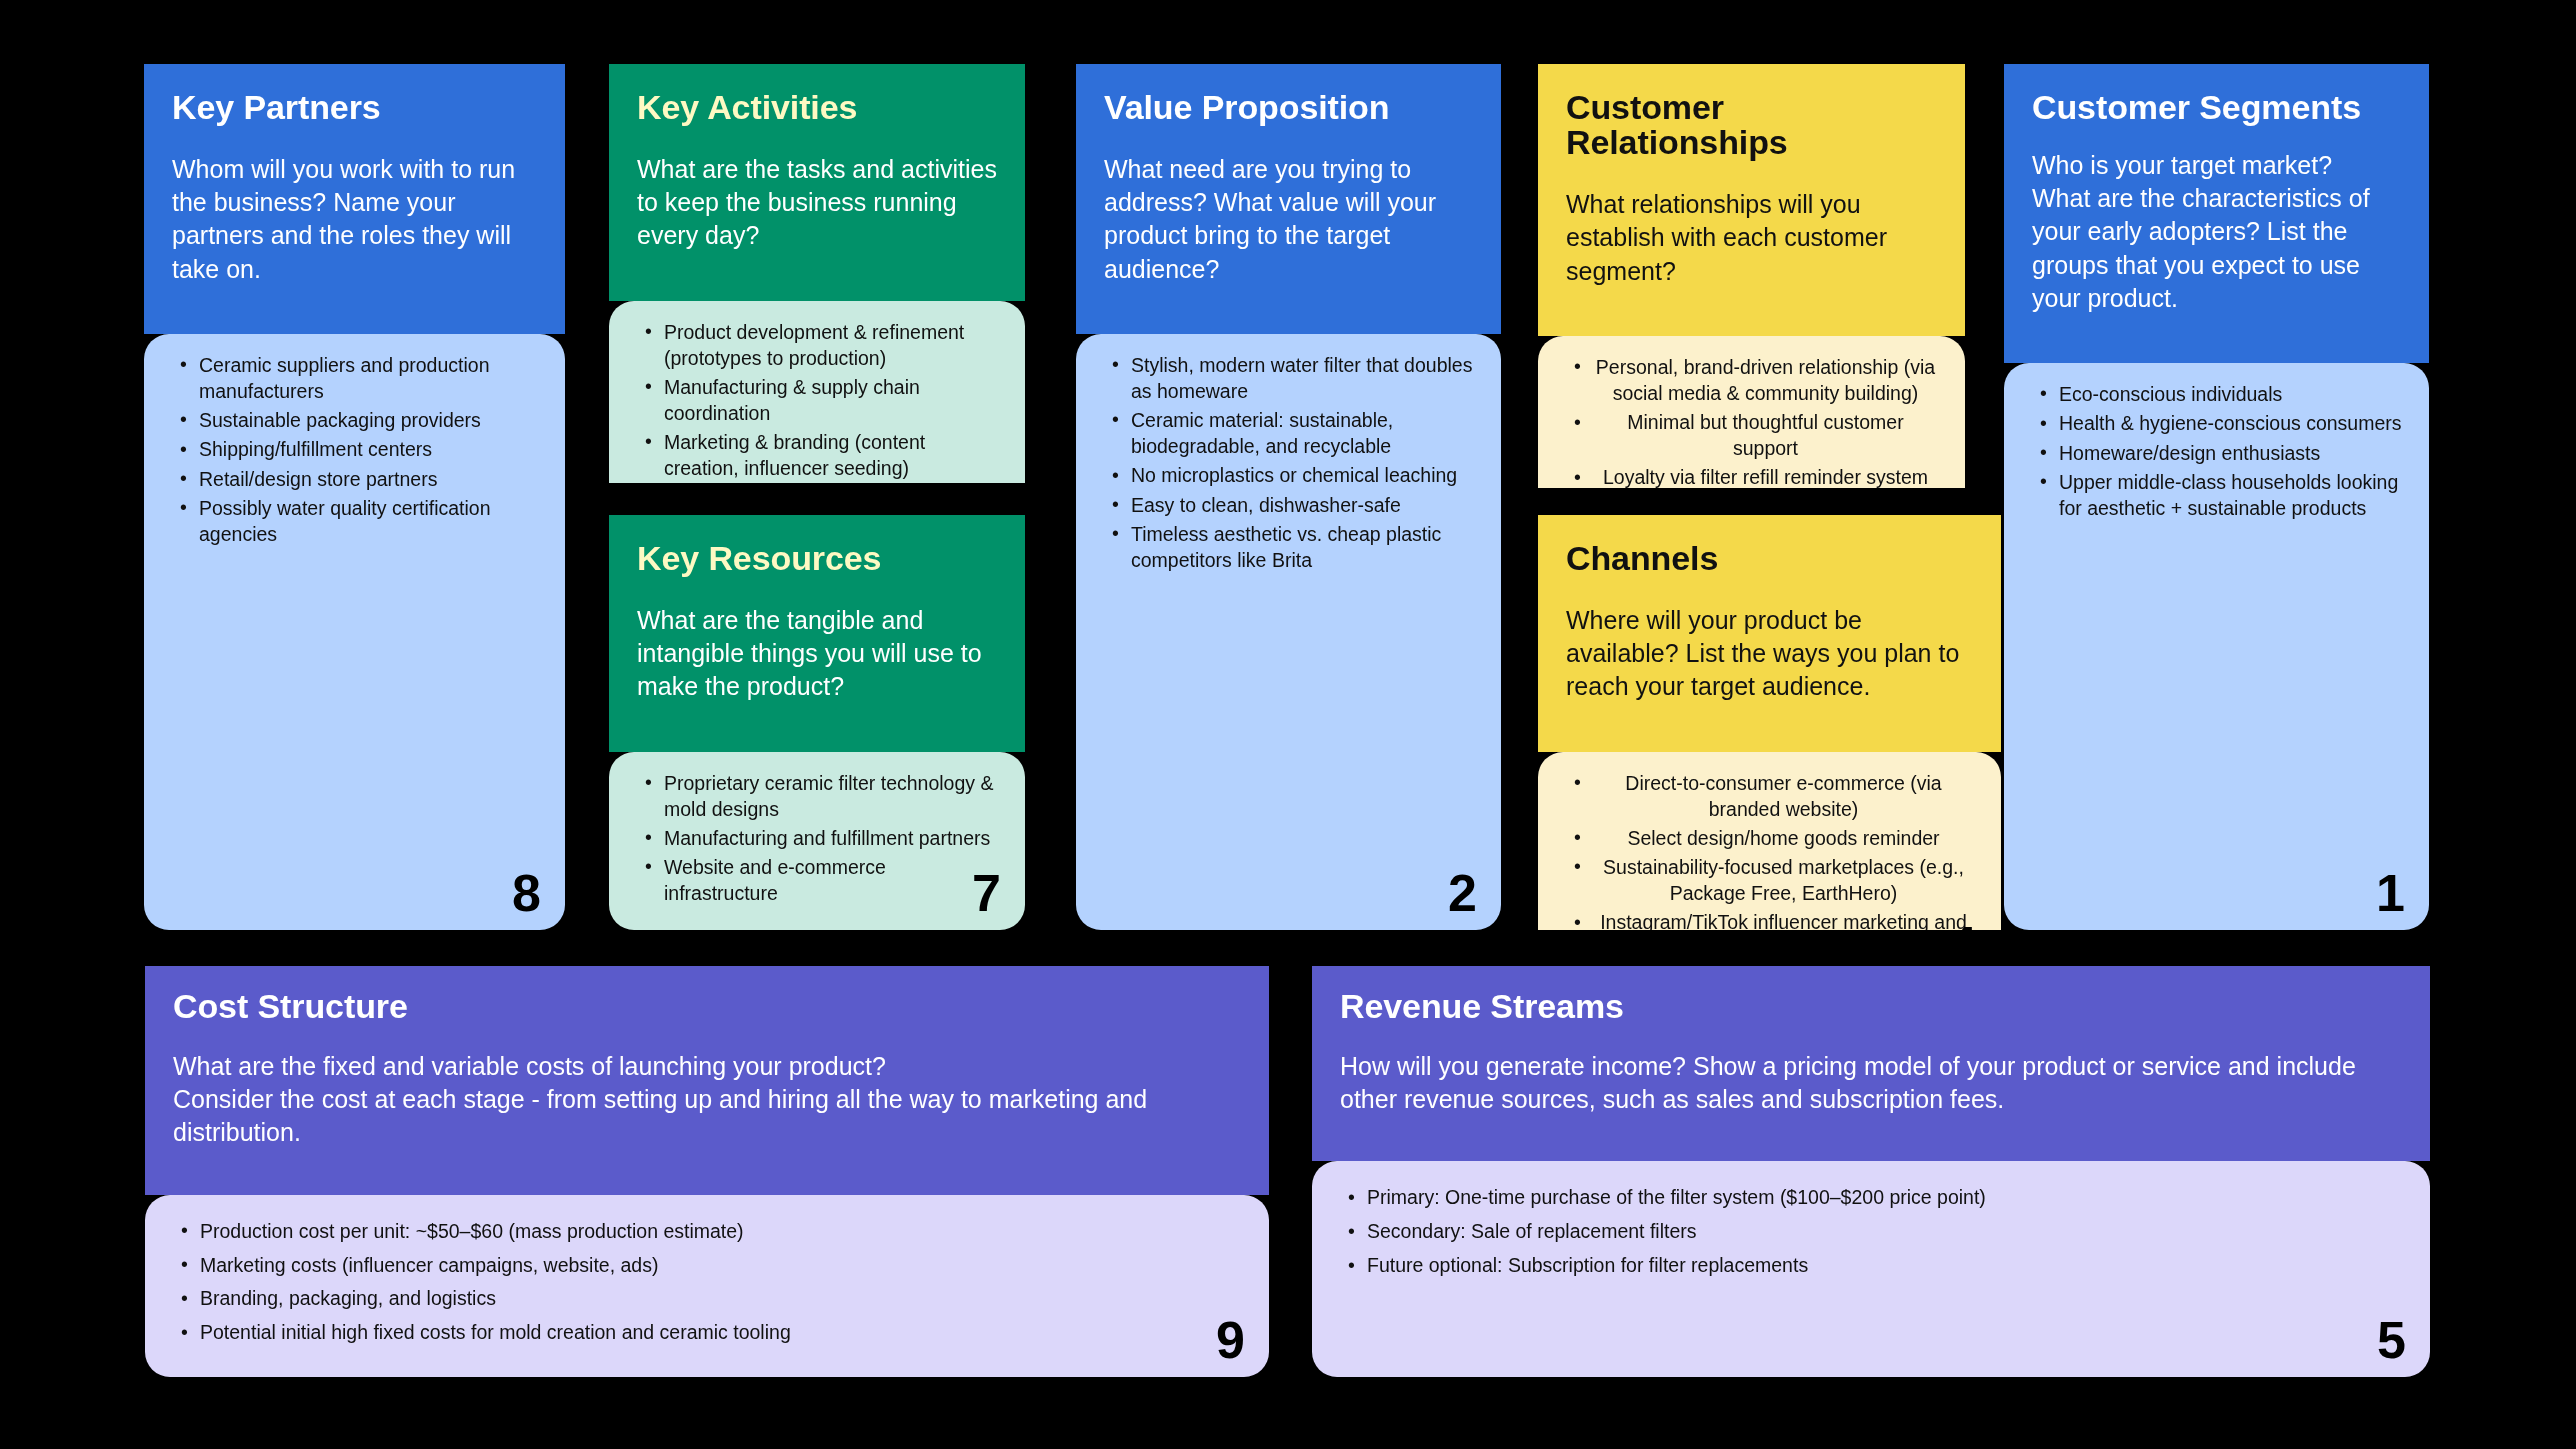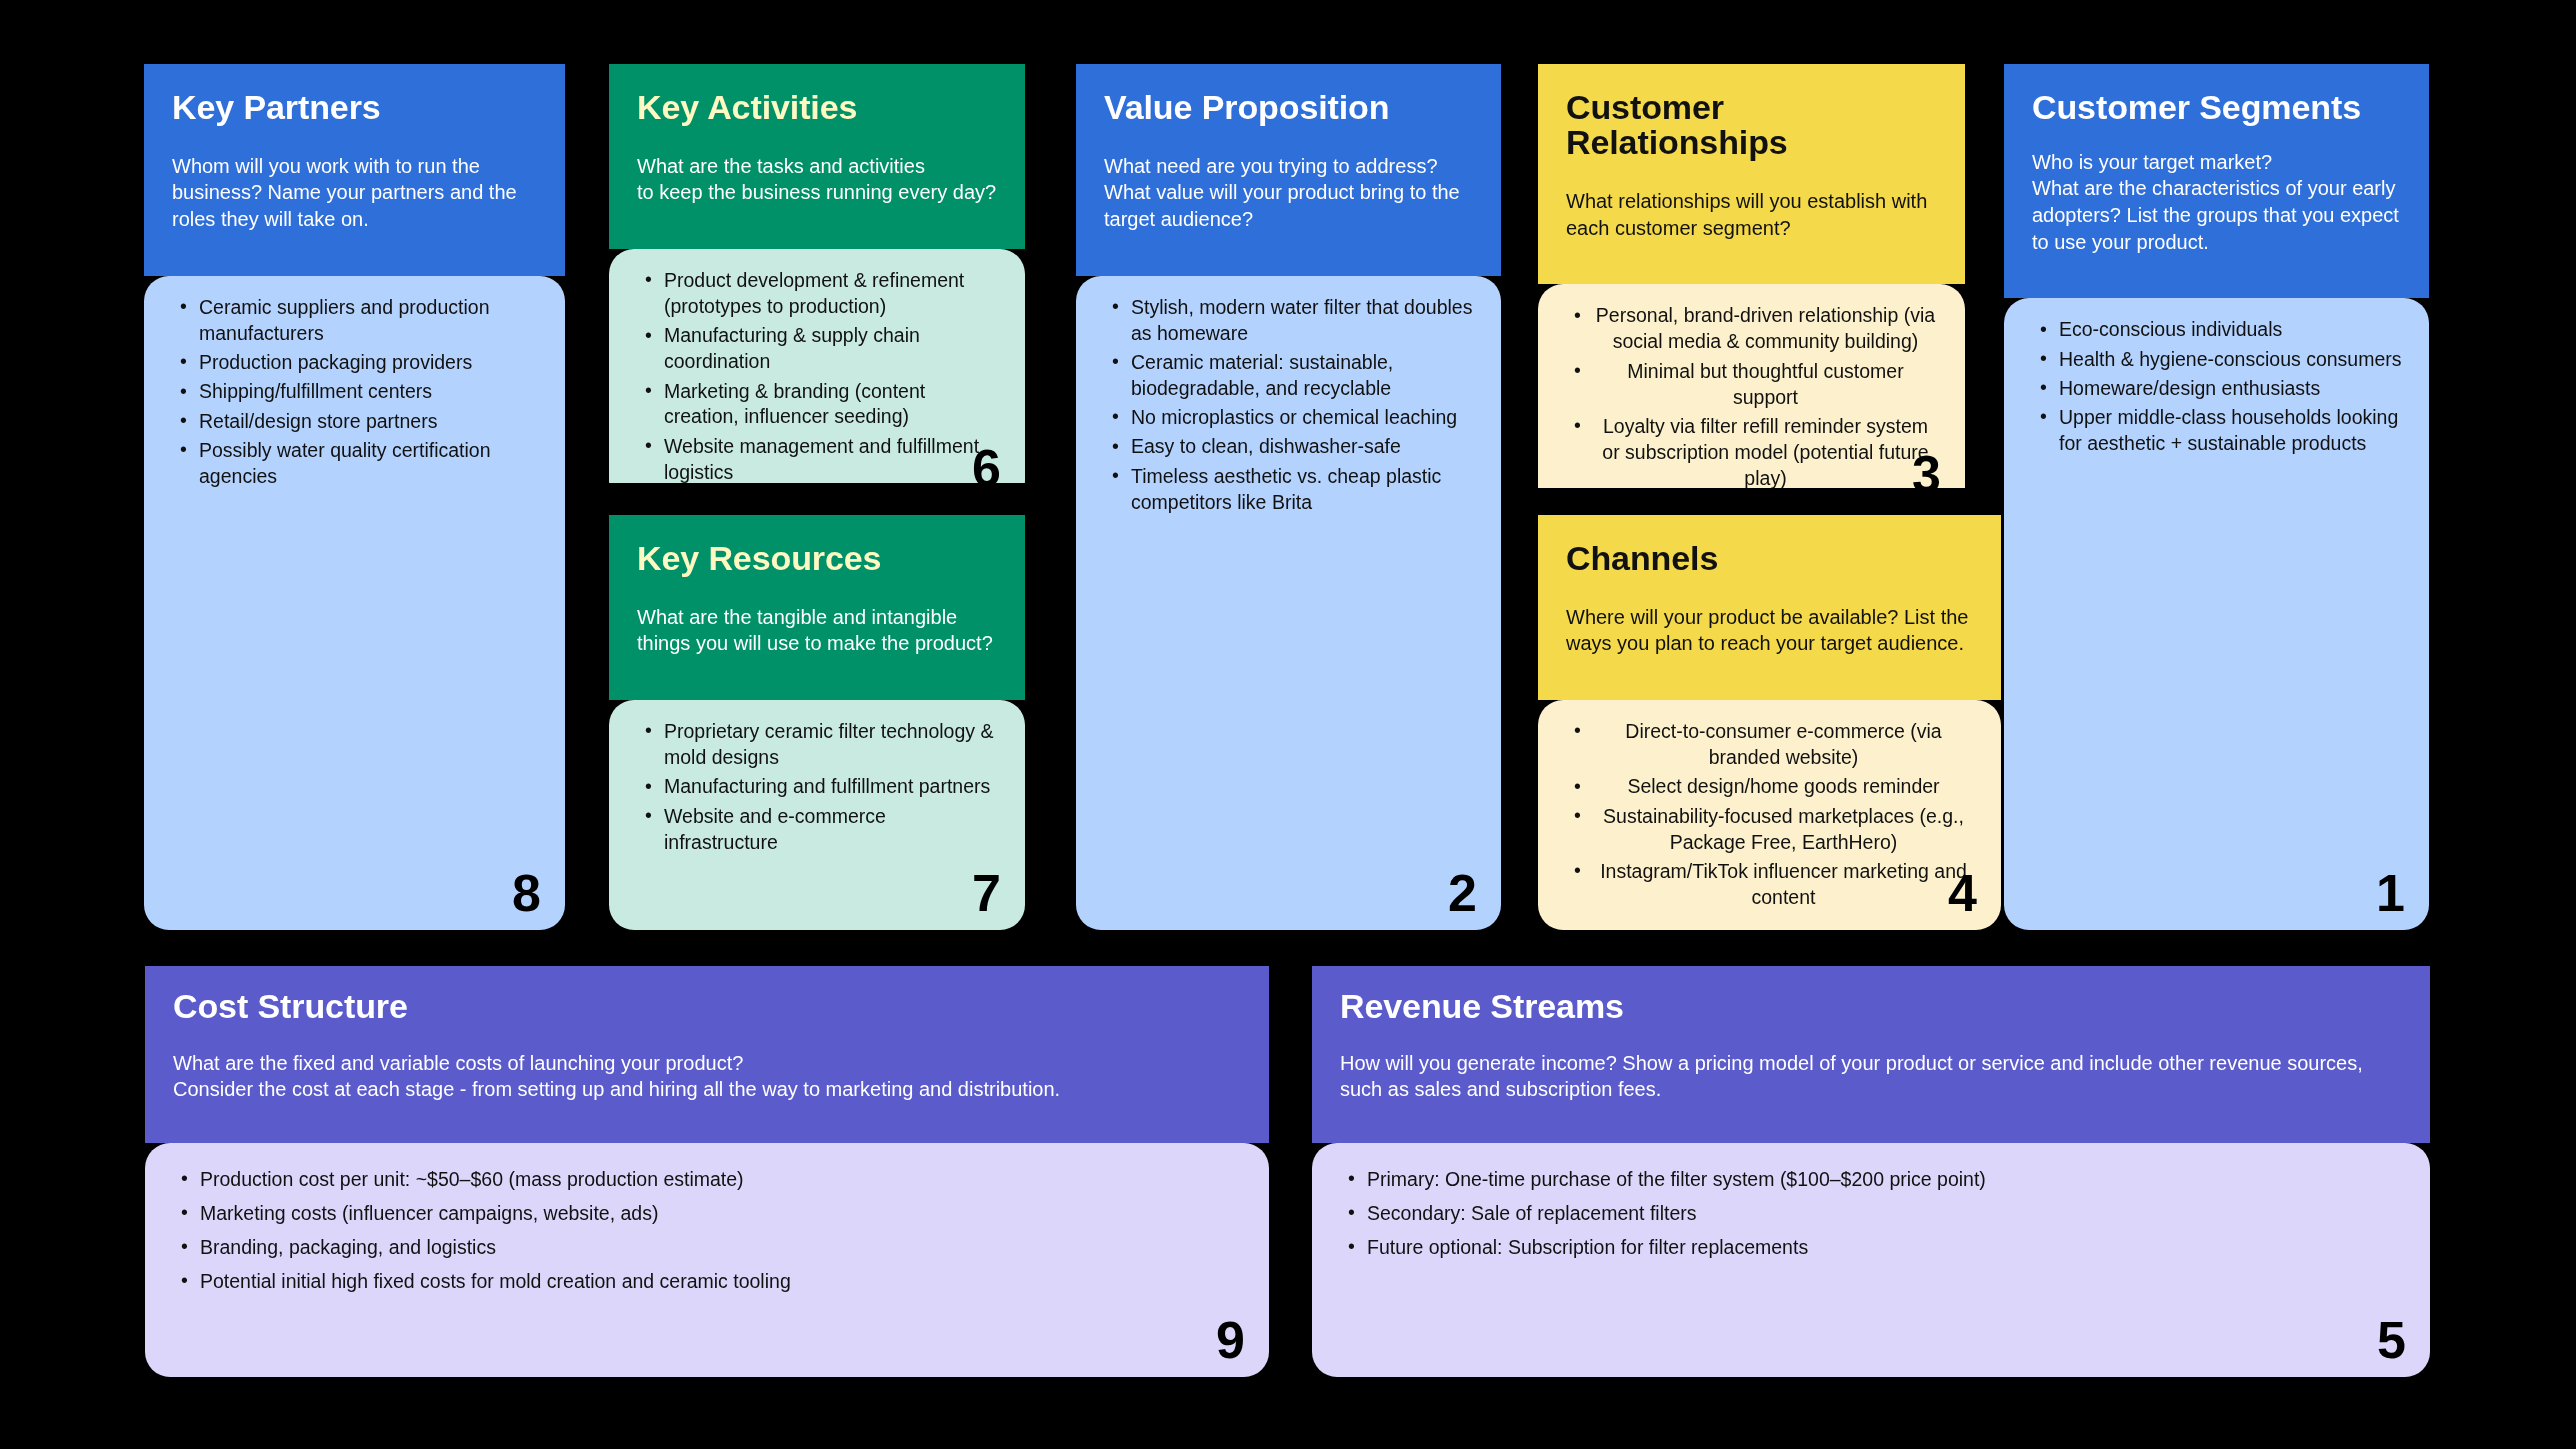--- a/index.html
+++ b/index.html
@@ -37,21 +37,21 @@
     flex: 0 0 auto;
   }
   .block-title {
     font-size: 34px;
     font-weight: bold;
     line-height: 1.04;
     margin: 0 0 0 0;
     letter-spacing: -0.1px;
   }
   .block-prompt {
-    font-size: 20px;
+    font-size: 25px;
     line-height: 1.33;
     margin-top: 28px;
     white-space: pre-line;
   }
   .block-body {
     box-sizing: border-box;
     flex: 1 1 auto;
     position: relative;
     padding: 19px 27px 16px 27px;
     border-radius: 25px;
@@ -139,21 +139,21 @@
 <div class="canvas">
 
   <section class="block theme-blue" id="blk-key-partners">
     <div class="block-head">
       <h2 class="block-title">Key Partners</h2>
       <p class="block-prompt">Whom will you work with to run the business? Name your partners and the roles they will take on.</p>
     </div>
     <div class="block-body">
       <ul>
         <li>Ceramic suppliers and production manufacturers</li>
-        <li>Production packaging providers</li>
+        <li>Sustainable packaging providers</li>
         <li>Shipping/fulfillment centers</li>
         <li>Retail/design store partners</li>
         <li>Possibly water quality certification agencies</li>
       </ul>
       <div class="block-num">8</div>
     </div>
   </section>
 
   <section class="block theme-green" id="blk-key-activities">
     <div class="block-head">

